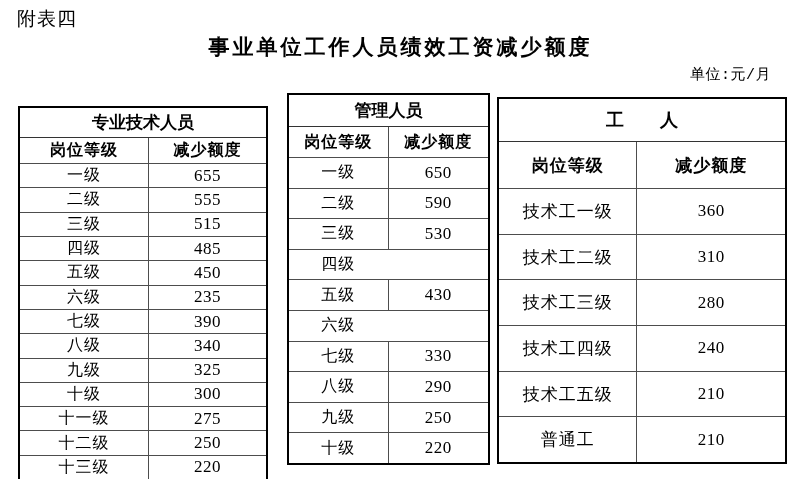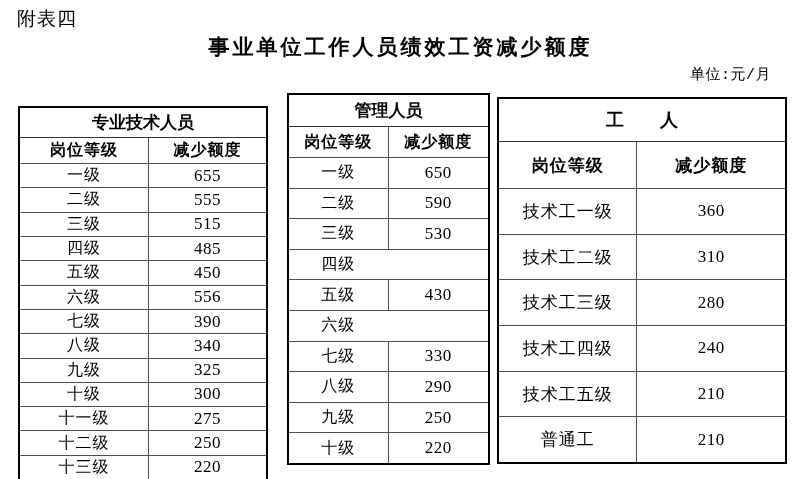--- a/index.html
+++ b/index.html
@@ -85,21 +85,21 @@
   <div class="row">
     <div class="cell grade">四级</div>
     <div class="cell amount">485</div>
   </div>
   <div class="row">
     <div class="cell grade">五级</div>
     <div class="cell amount">450</div>
   </div>
   <div class="row">
     <div class="cell grade">六级</div>
-    <div class="cell amount">556</div>
+    <div class="cell amount">235</div>
   </div>
   <div class="row">
     <div class="cell grade">七级</div>
     <div class="cell amount">390</div>
   </div>
   <div class="row">
     <div class="cell grade">八级</div>
     <div class="cell amount">340</div>
   </div>
   <div class="row">

